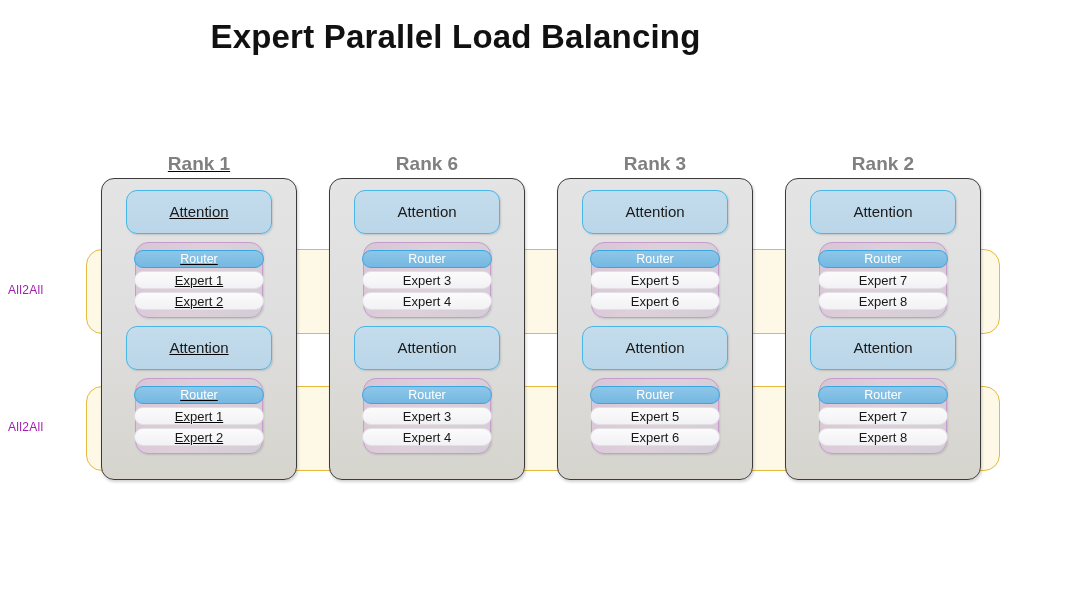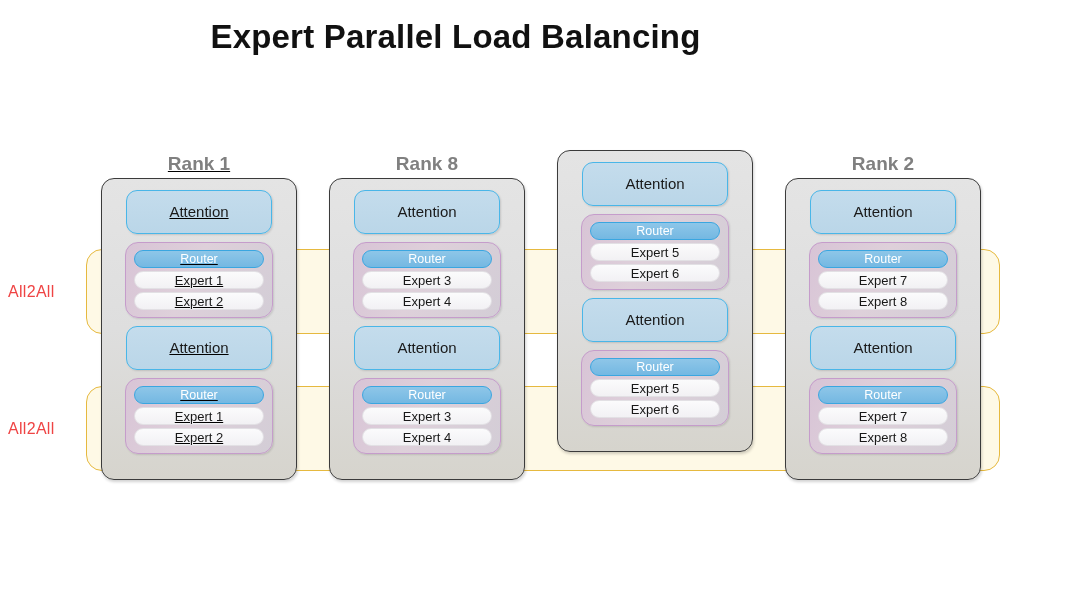--- a/index.html
+++ b/index.html
@@ -42,22 +42,22 @@
     z-index: 1;
   }
   .all2all-band.band-1 { top: 249px; }
   .all2all-band.band-2 { top: 386px; }
 
   .all2all-label {
     position: absolute;
     left: 8px;
     width: 76px;
     text-align: left;
-    font-size: 16px;
-    color: #ef4444;
+    font-size: 12px;
+    color: #a21caf;
     letter-spacing: 0.3px;
     z-index: 6;
   }
   .all2all-label.label-1 { top: 283px; }
   .all2all-label.label-2 { top: 420px; }
 
   
   .rank-col {
     position: absolute;
     top: 150px;
@@ -106,21 +106,21 @@
     border: 1.6px solid #49b6e8;
     border-radius: 11px;
     background: linear-gradient(180deg, #c4dcec 0%, #bad6e8 100%);
     box-shadow: 1px 1px 2px rgba(0,0,0,0.13);
     z-index: 4;
   }
 
   
   .moe-box {
     box-sizing: border-box;
-    width: 148px;
+    width: 128px;
     height: 76px;
     border: 1.6px solid #c59ccb;
     border-radius: 13px;
     background: linear-gradient(115deg, #d8c4d6 0%, #ded0da 45%, #d3cdd6 100%);
     box-shadow: 1px 1px 2px rgba(0,0,0,0.12);
     display: flex;
     flex-direction: column;
     align-items: center;
     justify-content: center;
     gap: 3px;
@@ -176,38 +176,39 @@
     <div class="attention-box">Attention</div>
     <div class="moe-box">
       <div class="router-pill">Router</div>
       <div class="expert-pill">Expert 1</div>
       <div class="expert-pill">Expert 2</div>
     </div>
   </div>
 </div>
 
 <div class="rank-col col-1">
-  <div class="rank-label">Rank 8</div>
+  <div class="rank-label">Rank 6</div>
   <div class="rank-box">
     <div class="attention-box">Attention</div>
     <div class="moe-box">
       <div class="router-pill">Router</div>
       <div class="expert-pill">Expert 3</div>
       <div class="expert-pill">Expert 4</div>
     </div>
     <div class="attention-box">Attention</div>
     <div class="moe-box">
       <div class="router-pill">Router</div>
       <div class="expert-pill">Expert 3</div>
       <div class="expert-pill">Expert 4</div>
     </div>
   </div>
 </div>
 
 <div class="rank-col col-2">
+  <div class="rank-label">Rank 3</div>
   <div class="rank-box">
     <div class="attention-box">Attention</div>
     <div class="moe-box">
       <div class="router-pill">Router</div>
       <div class="expert-pill">Expert 5</div>
       <div class="expert-pill">Expert 6</div>
     </div>
     <div class="attention-box">Attention</div>
     <div class="moe-box">
       <div class="router-pill">Router</div>

